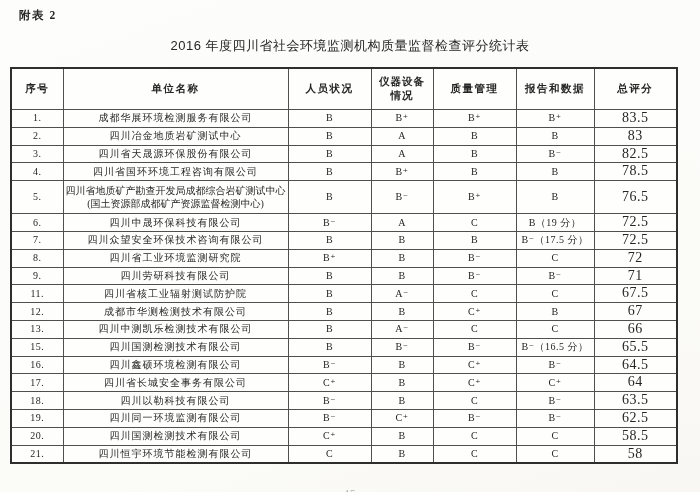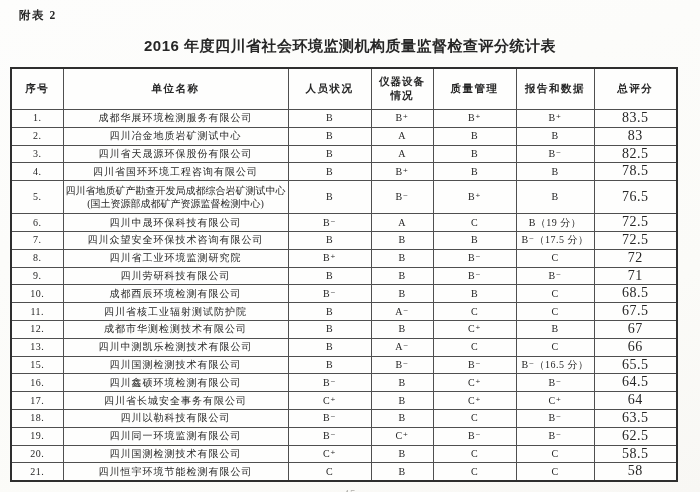--- a/index.html
+++ b/index.html
@@ -13,21 +13,21 @@
     position:relative; width:700px; height:492px;
     background:linear-gradient(160deg,#fdfdfc 0%,#fbfbf8 70%,#f8f7f4 100%);
     overflow:hidden;
   }
   .appendix {
     position:absolute; left:19px; top:8px;
     font-size:11.5px; letter-spacing:1.5px; font-weight:bold;
   }
   .title {
     position:absolute; top:37px; left:0; width:100%;
-    text-align:center; font-size:15px; font-weight:bold;
+    text-align:center; font-size:13px; font-weight:normal;
     letter-spacing:0.5px;
     font-family:"Liberation Sans","DejaVu Sans",sans-serif;
   }
   table.score-table {
     position:absolute; left:10px; top:67px;
     width:666px; border-collapse:collapse; table-layout:fixed;
     border:2px solid #2e2e2e;
     background:#fefefd;
   }
   th, td {
@@ -160,29 +160,20 @@
         <tr>
           <td class="no-cell">9.</td>
           <td class="name-cell">四川劳研科技有限公司</td>
           <td class="grade-cell">B</td>
           <td class="grade-cell">B</td>
           <td class="grade-cell">B⁻</td>
           <td class="grade-cell">B⁻</td>
           <td class="score-cell">71</td>
         </tr>
         <tr>
-          <td class="no-cell">10.</td>
-          <td class="name-cell">成都酉辰环境检测有限公司</td>
-          <td class="grade-cell">B⁻</td>
-          <td class="grade-cell">B</td>
-          <td class="grade-cell">B</td>
-          <td class="grade-cell">C</td>
-          <td class="score-cell">68.5</td>
-        </tr>
-        <tr>
           <td class="no-cell">11.</td>
           <td class="name-cell">四川省核工业辐射测试防护院</td>
           <td class="grade-cell">B</td>
           <td class="grade-cell">A⁻</td>
           <td class="grade-cell">C</td>
           <td class="grade-cell">C</td>
           <td class="score-cell">67.5</td>
         </tr>
         <tr>
           <td class="no-cell">12.</td>

